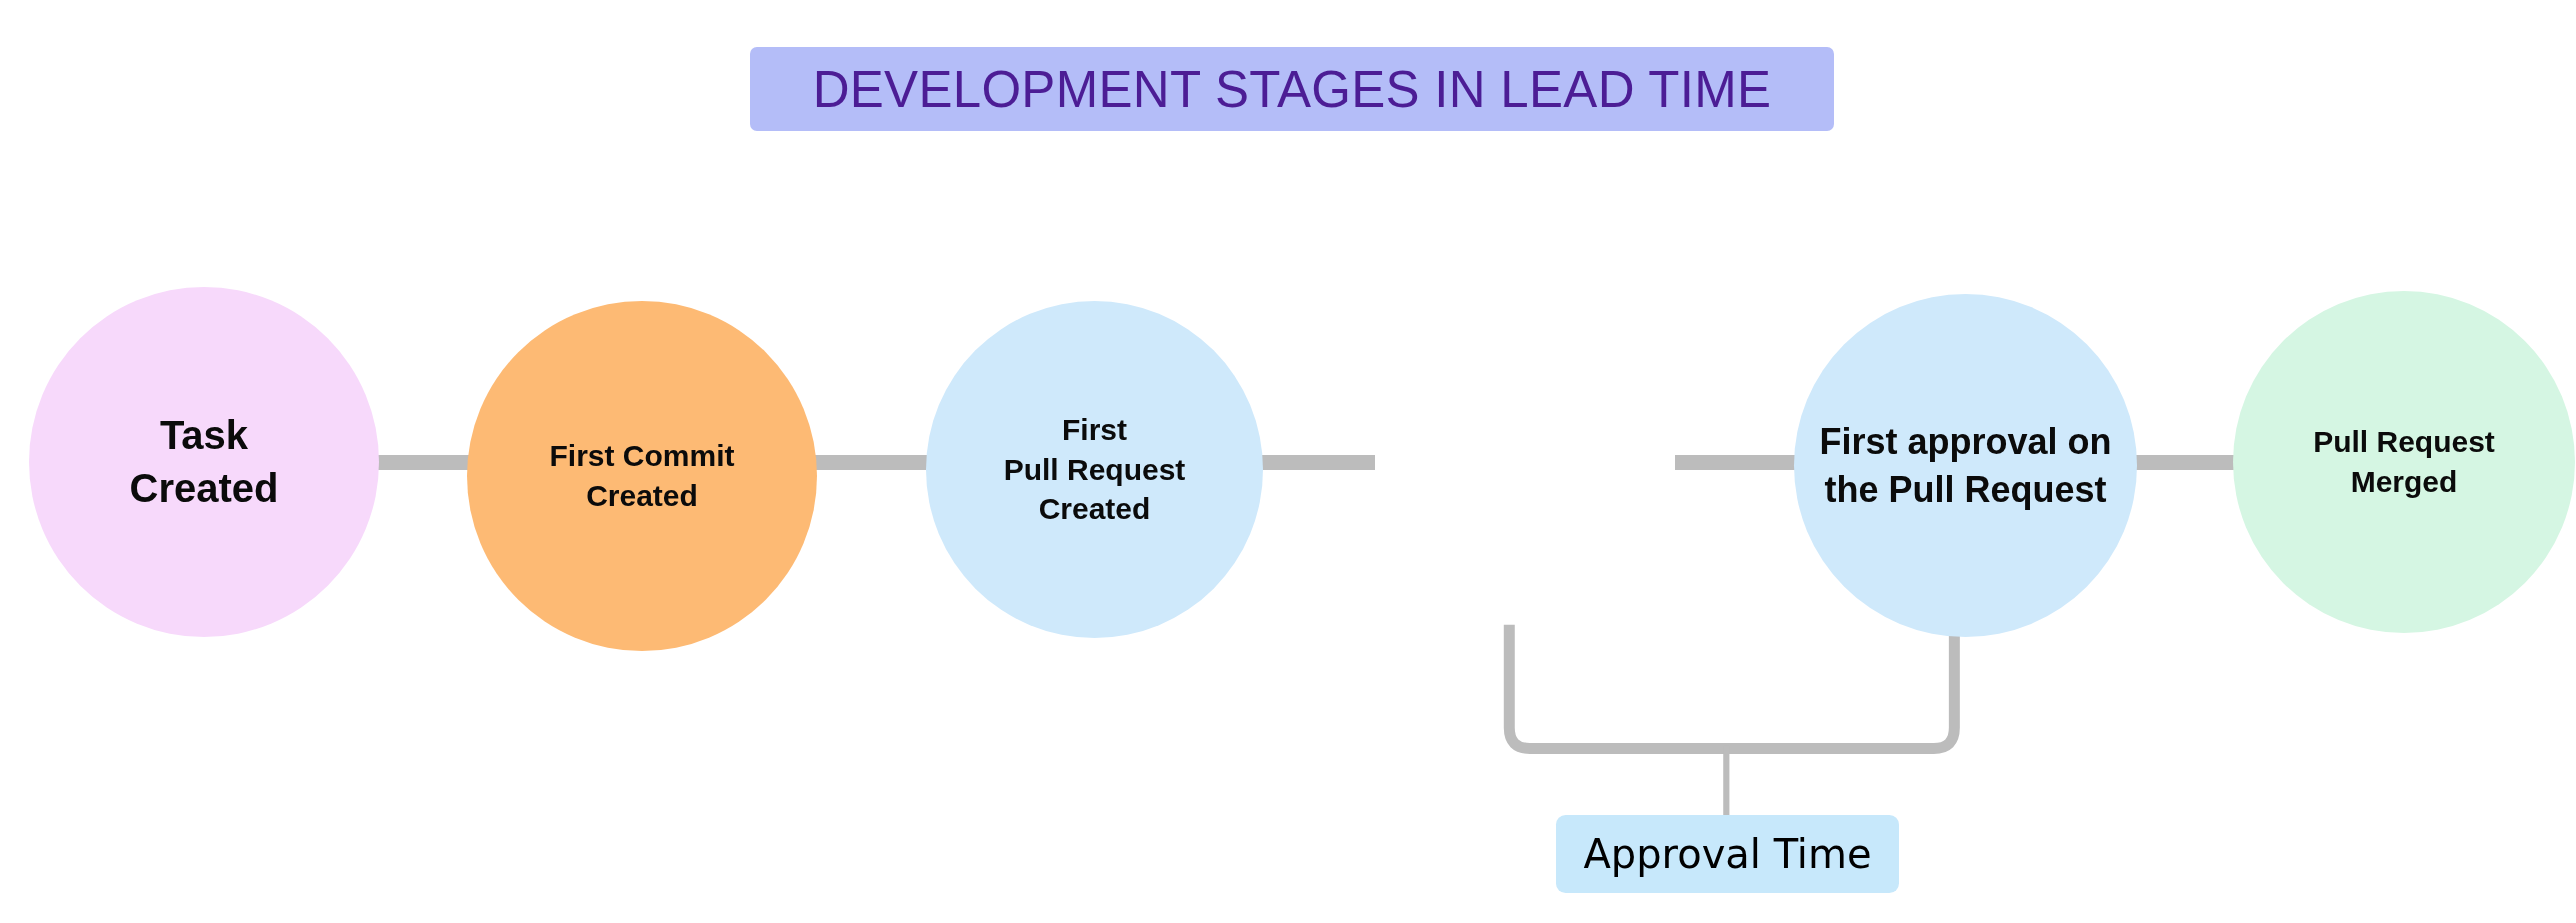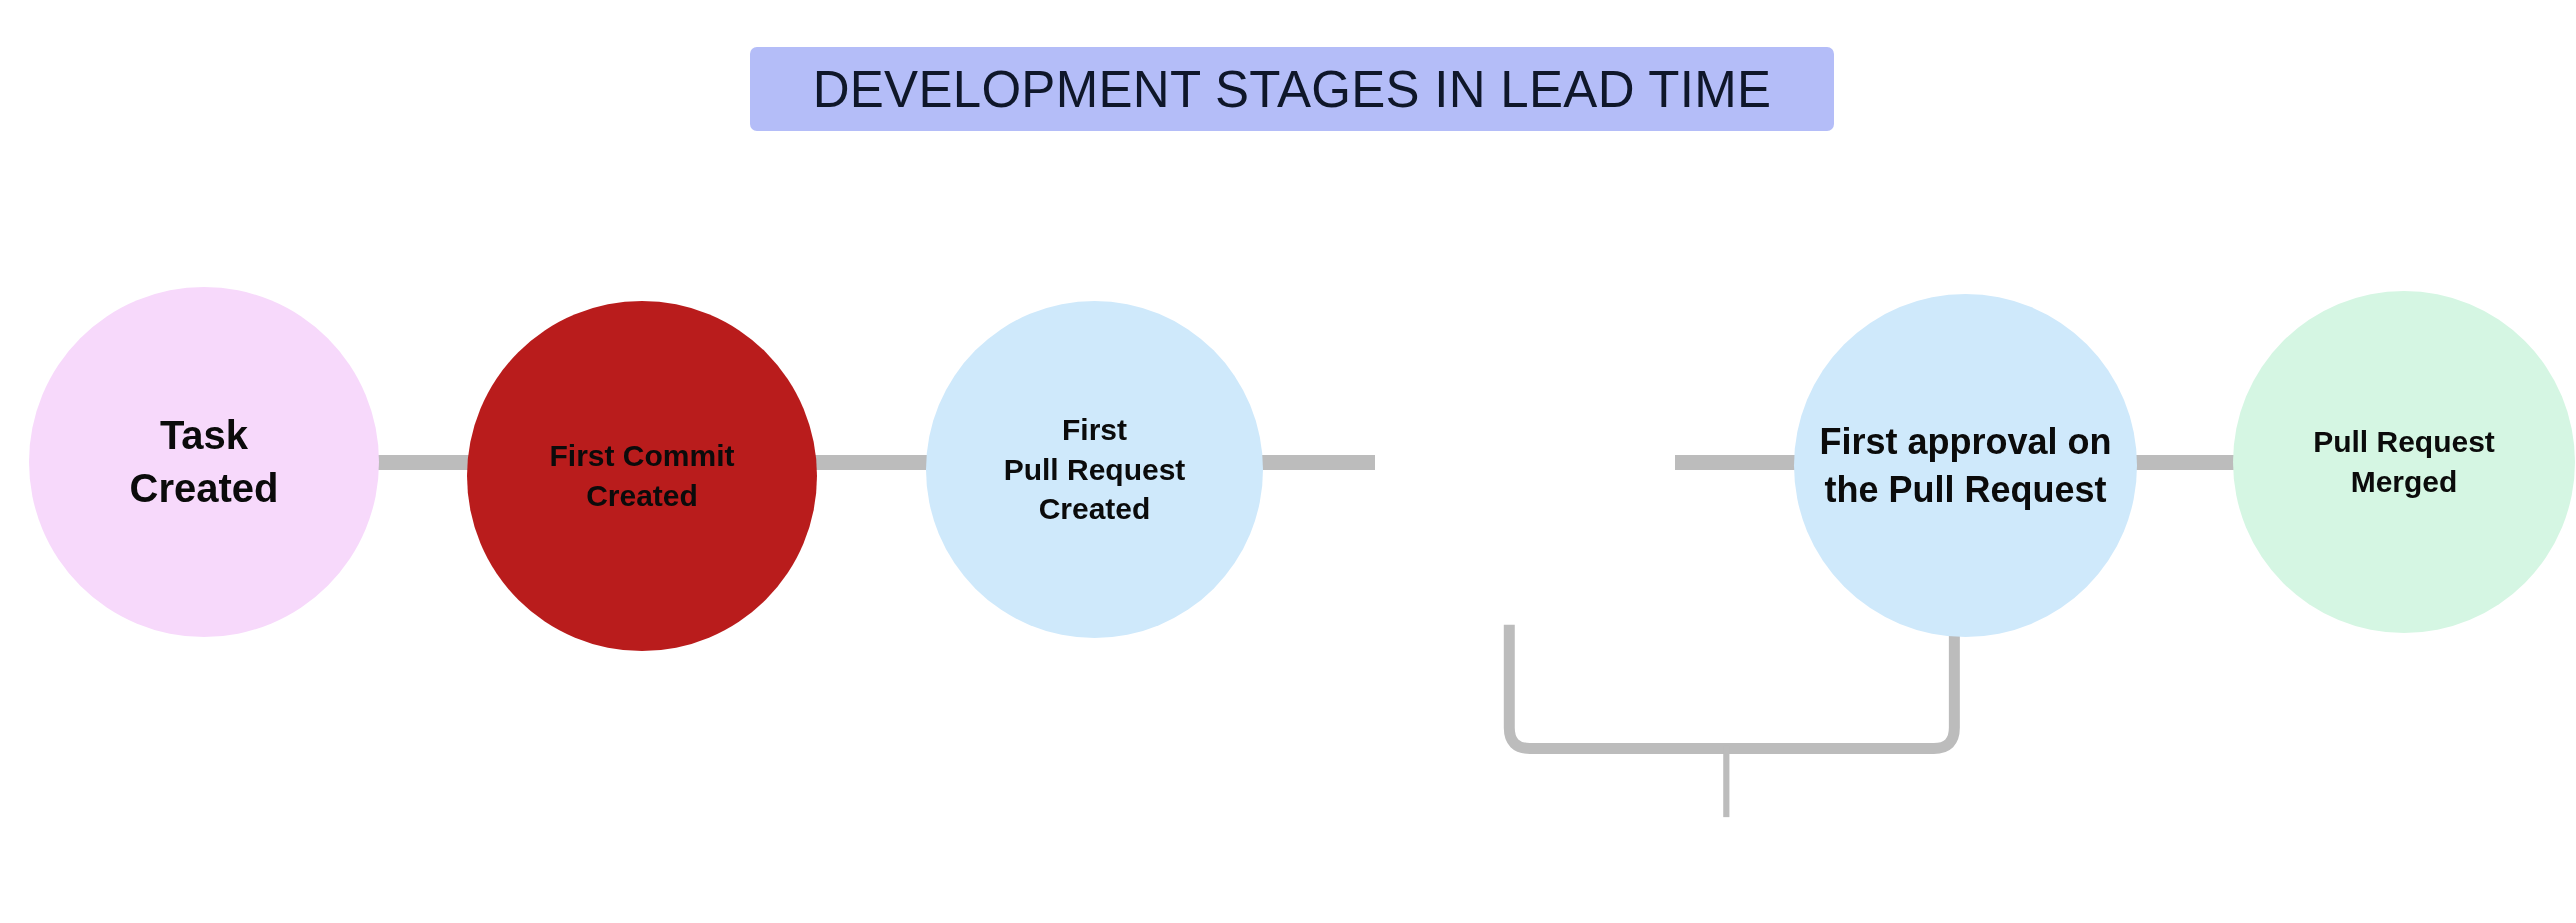--- a/index.html
+++ b/index.html
@@ -32,21 +32,21 @@
     border-radius: 6.9px;
     display: flex;
     align-items: center;
     justify-content: center;
     box-sizing: border-box;
   }
   .title-banner .title-text {
     font-family: "Liberation Sans", sans-serif;
     font-size: 51px;
     font-weight: 400;
-    color: #0f172a;
+    color: #4c1d95;
     letter-spacing: 0.3px;
     line-height: 1;
     white-space: nowrap;
     text-align: center;
   }
 
   
   .connector {
     position: absolute;
     height: 15px;
@@ -126,21 +126,21 @@
   <svg class="bracket-svg" viewBox="0 0 760 300" preserveAspectRatio="none">
     <path d="M 47 10 L 47 160 Q 47 190 77 190 L 665 190 Q 695 190 695 160 L 695 10" fill="none" stroke="#bcbcbc" stroke-width="16" stroke-linecap="butt"></path>
     <path d="M 363 186 L 363 290" fill="none" stroke="#bcbcbc" stroke-width="9" stroke-linecap="butt"></path>
   </svg>
 
   <div class="stage-circle" style="left:29px; top:287px; width:350px; height:350px; background:#f7d9fb;">
     <span class="stage-label" style="font-size:40px;">Task
 Created</span>
   </div>
 
-  <div class="stage-circle" style="left:467px; top:301px; width:350px; height:350px; background:#b91c1c;">
+  <div class="stage-circle" style="left:467px; top:301px; width:350px; height:350px; background:#fdba74;">
     <span class="stage-label" style="font-size:30px;">First Commit
 Created</span>
   </div>
 
   <div class="stage-circle" style="left:926px; top:301px; width:337px; height:337px; background:#cfe9fb;">
     <span class="stage-label" style="font-size:30px;">First
 Pull Request
 Created</span>
   </div>
 
@@ -148,15 +148,18 @@
   <div class="stage-circle" style="left:1794px; top:294px; width:343px; height:343px; background:#cfe9fb;">
     <span class="stage-label" style="font-size:36px; width:120%;">First approval on
 the Pull Request</span>
   </div>
 
   <div class="stage-circle" style="left:2233px; top:291px; width:342px; height:342px; background:#d5f6e3;">
     <span class="stage-label" style="font-size:30px;">Pull Request
 Merged</span>
   </div>
 
+  <div class="approval-label">
+    <span class="approval-text">Approval Time</span>
+  </div>
 
 </div>
 
 
 </body></html>

